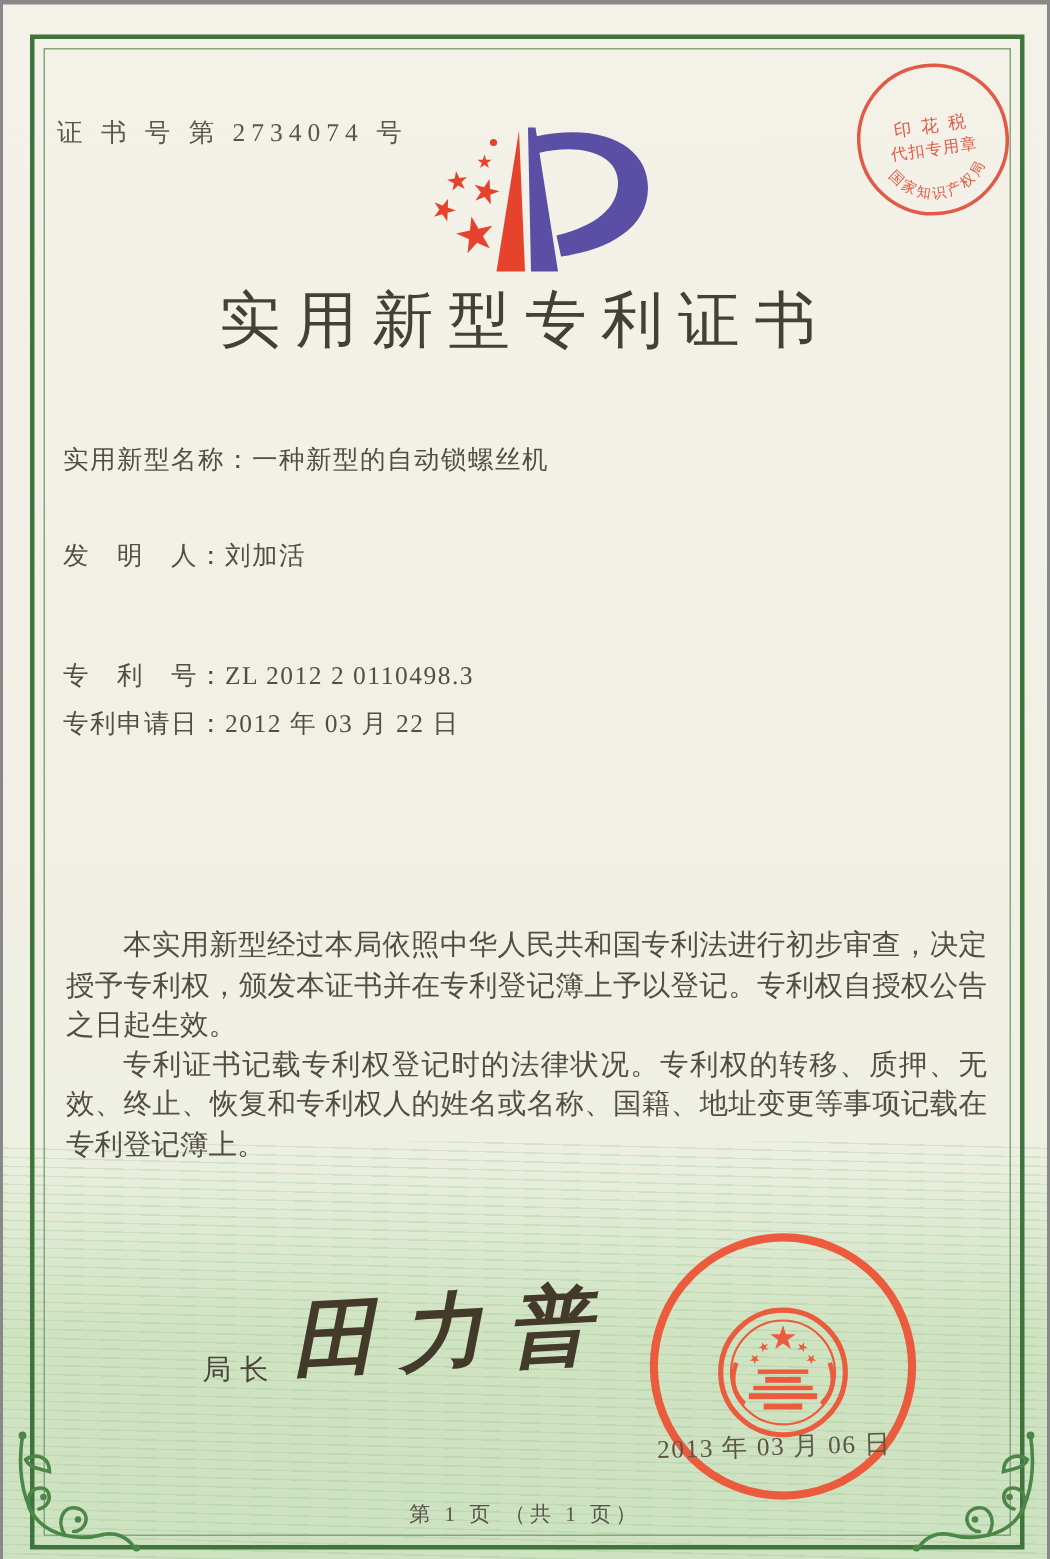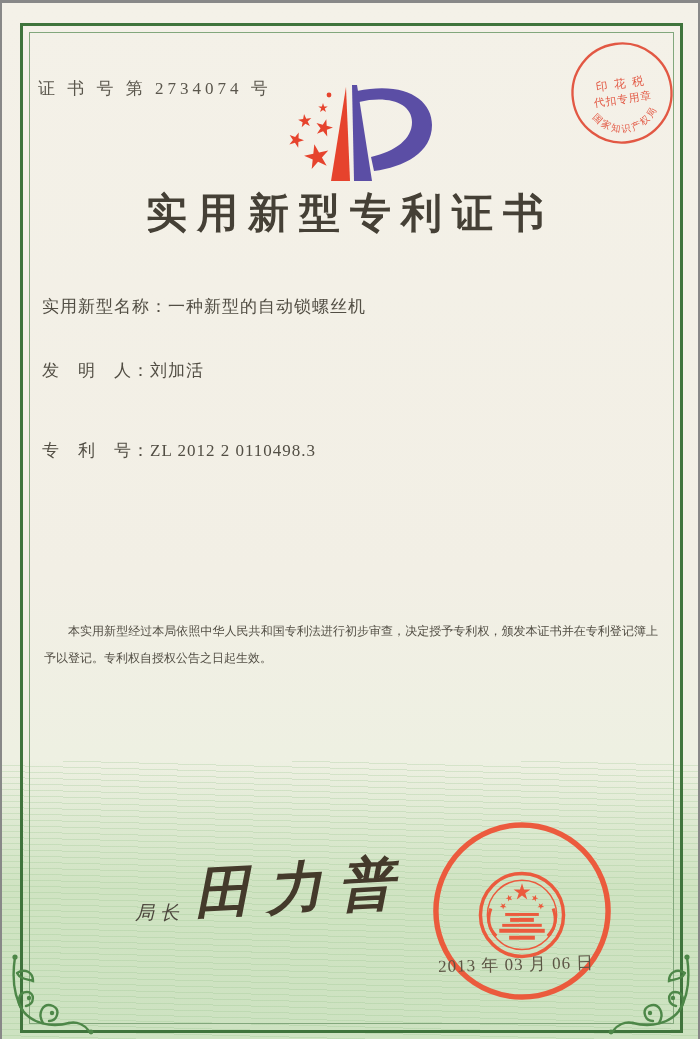--- a/index.html
+++ b/index.html
@@ -12,32 +12,32 @@
   .wash{
     position:absolute;left:0;right:0;top:758px;bottom:0;z-index:0;
     background:
       repeating-linear-gradient(1.5deg, rgba(150,195,140,0.28) 0 1px, rgba(255,255,255,0) 1px 6px),
       linear-gradient(180deg, rgba(207,227,194,0) 0%, rgba(207,227,194,0.55) 22%, rgba(205,226,191,0.92) 45%, #cde2c1 100%);
   }
   .frame-outer{position:absolute;left:18px;top:20px;right:15px;bottom:9px;border:3px solid #3f743c;z-index:1;}
   .frame-inner{position:absolute;left:27px;top:29px;right:24px;bottom:18px;border:1px solid #82a77c;z-index:1;}
   .cert-no{position:absolute;left:36px;top:74px;font-size:17px;letter-spacing:4px;color:#5a564c;z-index:2;}
   .logo{position:absolute;left:270px;top:74px;width:168px;height:110px;z-index:2;}
-  .title{position:absolute;left:0;right:0;top:183px;text-align:center;font-size:41px;font-weight:bold;
+  .title{position:absolute;left:0;right:0;top:183px;text-align:center;font-size:41px;font-weight:normal;
          letter-spacing:10px;color:#454036;z-index:2;}
   .field{position:absolute;left:40px;font-size:17px;letter-spacing:1px;z-index:2;white-space:nowrap;}
   .f0{top:292px}.f1{top:356px}.f2{top:436px}.f3{top:468px}.f4{top:523px}.f5{top:580px}
   .redacted{display:inline-block;vertical-align:middle;margin-left:6px;}
   .blob{display:inline-block;height:17px;margin-right:8px;border-radius:4px;
         background:#f7f5ee;box-shadow:0 0 6px 3px #f2efe6, inset 0 0 4px rgba(150,148,140,.55);filter:blur(1.5px);}
   .b1{width:78px}.b2{width:96px}.b3{width:58px}.b4{width:26px;box-shadow:0 0 5px 2px #f2efe6, inset 0 0 3px rgba(120,118,112,.7)}
   .body-text{position:absolute;left:42px;right:40px;top:615px;z-index:2;
-             font-size:12px;line-height:26.5px;text-align:justify;color:#524e44;}
+             font-size:19px;line-height:26.5px;text-align:justify;color:#524e44;}
   .body-text p{margin:0;text-indent:2em;}
-  .sig-label{position:absolute;left:133px;top:897px;font-size:19px;letter-spacing:6px;color:#4b463c;z-index:3;font-style:italic;}
+  .sig-label{position:absolute;left:133px;top:897px;font-size:19px;letter-spacing:6px;color:#4b463c;z-index:3;}
   .sig-name{position:absolute;left:192px;top:848px;font-size:56px;letter-spacing:16px;color:#443a2b;
             transform:rotate(-3deg);font-weight:600;z-index:3;font-style:italic;}
   .seal-main{position:absolute;left:426px;top:814px;width:188px;height:188px;opacity:.93;z-index:3;}
   .seal-date{position:absolute;left:436px;top:950px;font-size:17px;letter-spacing:1px;color:#5c5545;
              transform:rotate(-1.5deg);z-index:4;white-space:nowrap;}
   .stamp-tax{position:absolute;left:566px;top:36px;width:108px;height:108px;opacity:.88;z-index:3;transform:rotate(-8deg);}
   .footer{position:absolute;left:0;right:0;top:998px;text-align:center;font-size:14px;letter-spacing:3px;color:#57534a;z-index:2;}
   .flourish{position:absolute;top:948px;width:94px;height:84px;z-index:2;}
   .fl-left{left:5px;}
   .fl-right{right:3px;transform:scaleX(-1);}
@@ -70,23 +70,25 @@
     <use href="#star5" transform="translate(24,63) scale(8) rotate(20)" fill="#e6432d"></use>
     <use href="#star5" transform="translate(51,31) scale(5)" fill="#e6432d"></use>
     <circle cx="57" cy="18" r="2.4" fill="#e6432d"></circle>
   </svg>
 
   <div class="title">实用新型专利证书</div>
 
   <div class="field f0"><span>实用新型名称：</span><span>一种新型的自动锁螺丝机</span></div>
   <div class="field f1"><span>发　明　人：</span><span>刘加活</span></div>
   <div class="field f2"><span>专　利　号：</span><span>ZL 2012 2 0110498.3</span></div>
+  <div class="field f3"><span>专利申请日：</span><span>2012 年 03 月 22 日</span></div>
 
   <div class="body-text">
     <p>本实用新型经过本局依照中华人民共和国专利法进行初步审查，决定授予专利权，颁发本证书并在专利登记簿上予以登记。专利权自授权公告之日起生效。</p>
+    <p>专利证书记载专利权登记时的法律状况。专利权的转移、质押、无效、终止、恢复和专利权人的姓名或名称、国籍、地址变更等事项记载在专利登记簿上。</p>
   </div>
 
   <div class="sig-label">局长</div>
   <div class="sig-name">田力普</div>
 
   <svg class="seal-main" viewBox="0 0 190 190">
     <circle cx="95" cy="95" r="87" fill="none" stroke="#ee5134" stroke-width="5.5"></circle>
     <path id="sealRing" d="M 95,165 A 70,70 0 1 1 94.99,165" fill="none"></path>
     <text font-size="17.5" letter-spacing="2.5" fill="#ee5134" font-weight="bold" font-family="Liberation Serif, serif">
       <textPath href="#sealRing" startOffset="50%" text-anchor="middle">中华人民共和国国家知识产权局</textPath>
@@ -148,14 +150,15 @@
       <path d="M10,22 C18,17 26,21 26,30 C19,28 13,28 10,22"></path>
     </g>
     <g fill="#4d8748">
       <circle cx="8" cy="6" r="2.6"></circle>
         <circle cx="22" cy="47" r="2.2"></circle>
       <circle cx="45" cy="62" r="2.2"></circle>
         <circle cx="84" cy="81" r="2.4"></circle>
     </g>
   </svg>
 
+  <div class="footer">第 1 页 （共 1 页）</div>
 
 </div>
 
 </body></html>

